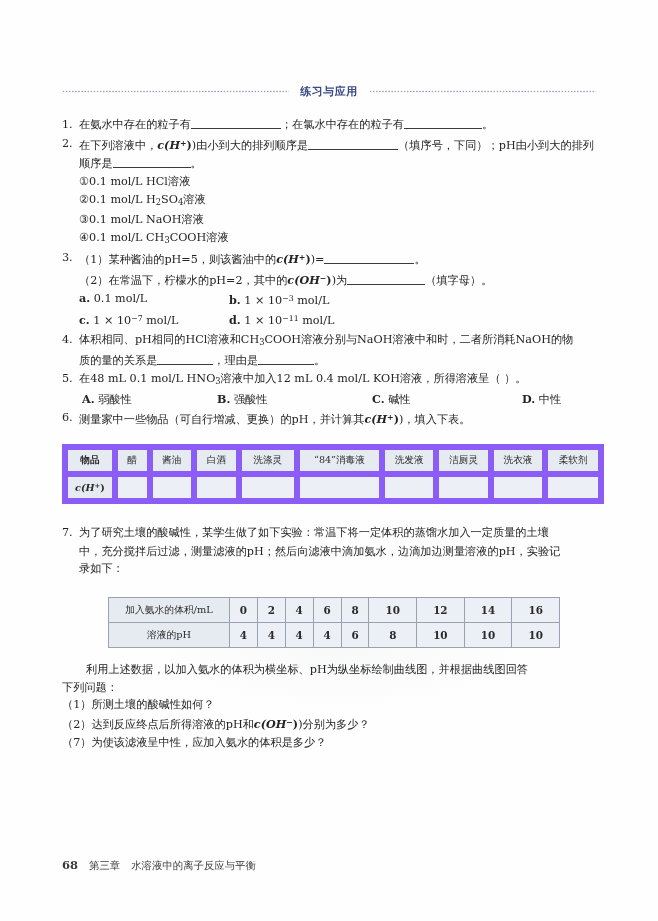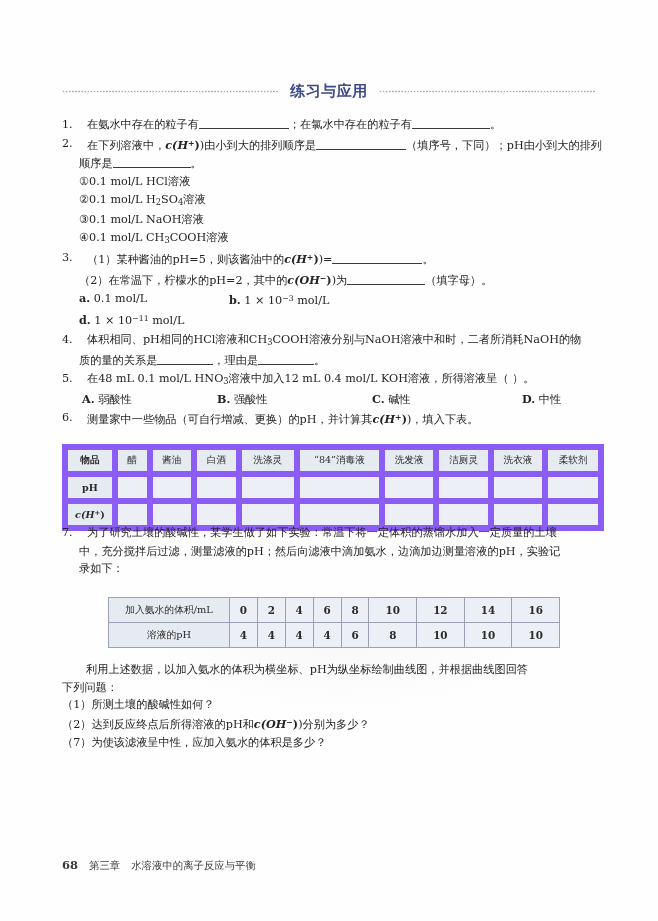--- a/index.html
+++ b/index.html
@@ -46,21 +46,21 @@
     background-image: radial-gradient(circle, #8b93bd 0.9px, rgba(255,255,255,0) 1.1px);
     background-size: 3.1px 3px;
     background-repeat: repeat-x;
     background-position: 0 50%;
     opacity: .85;
   }
   .section-title {
     flex: 0 0 auto;
     font-family: "DejaVu Sans", "Liberation Sans", sans-serif;
     font-weight: bold;
-    font-size: 15px;
+    font-size: 11px;
     letter-spacing: .5px;
     color: #3d4a86;
     white-space: nowrap;
     padding: 0 3px;
   }
 
   
   .content {
     position: absolute;
     left: 62px;
@@ -78,21 +78,20 @@
   .q-num {
     flex: 0 0 auto;
     width: 17px;
     text-align: left;
     font-size: 11.2px;
     letter-spacing: 0;
   }
   .q-body {
     flex: 1 1 auto;
     text-align: justify;
-    margin-left: 8px;
   }
   .indent {
     padding-left: 17px;
   }
   .para-indent {
     text-indent: 24px;
   }
   .blank {
     display: inline-block;
     border-bottom: 1px solid #3a3a3a;
@@ -242,20 +241,21 @@
       <div class="q-num">3.</div>
       <div class="q-body"><span>（1）某种酱油的pH=5，则该酱油中的</span><span class="ital bold">c(H</span><sup class="bold">+</sup><span class="bold">)</span><span>)=</span><span class="blank b-lg"></span><span>。</span></div>
     </div>
     <div class="indent"><span>（2）在常温下，柠檬水的pH=2，其中的</span><span class="ital bold">c(OH</span><sup class="bold">−</sup><span class="bold">)</span><span>)为</span><span class="blank b-md"></span><span>（填字母）。</span></div>
 
     <div class="opt-row">
       <div style="width:150px"><span class="bold">a.</span> <span>0.1 mol/L</span></div>
       <div><span class="bold">b.</span> <span>1 × 10</span><sup>−3</sup><span> mol/L</span></div>
     </div>
     <div class="opt-row">
+      <div style="width:150px"><span class="bold">c.</span> <span>1 × 10</span><sup>−7</sup><span> mol/L</span></div>
       <div><span class="bold">d.</span> <span>1 × 10</span><sup>−11</sup><span> mol/L</span></div>
     </div>
 
     <div class="q gap-top">
       <div class="q-num">4.</div>
       <div class="q-body"><span>体积相同、pH相同的HCl溶液和CH</span><sub>3</sub><span>COOH溶液分别与NaOH溶液中和时，二者所消耗NaOH的物</span></div>
     </div>
     <div class="indent"><span>质的量的关系是</span><span class="blank b-sm"></span><span>，理由是</span><span class="blank b-sm"></span><span>。</span></div>
 
     <div class="q">
@@ -285,32 +285,20 @@
         <td class="head" style="width:44px">酱油</td>
         <td class="head" style="width:44px">白酒</td>
         <td class="head" style="width:60px">洗涤灵</td>
         <td class="head" style="width:90px">“84”消毒液</td>
         <td class="head" style="width:54px">洗发液</td>
         <td class="head" style="width:54px">洁厕灵</td>
         <td class="head" style="width:54px">洗衣液</td>
         <td class="head" style="width:56px">柔软剂</td>
       </tr>
       <tr>
-        <td class="lab">pH</td>
-        <td></td>
-        <td></td>
-        <td></td>
-        <td></td>
-        <td></td>
-        <td></td>
-        <td></td>
-        <td></td>
-        <td></td>
-      </tr>
-      <tr>
         <td class="lab"><span class="ital">c(H</span><sup>+</sup><span>)</span></td>
         <td></td>
         <td></td>
         <td></td>
         <td></td>
         <td></td>
         <td></td>
         <td></td>
         <td></td>
         <td></td>

